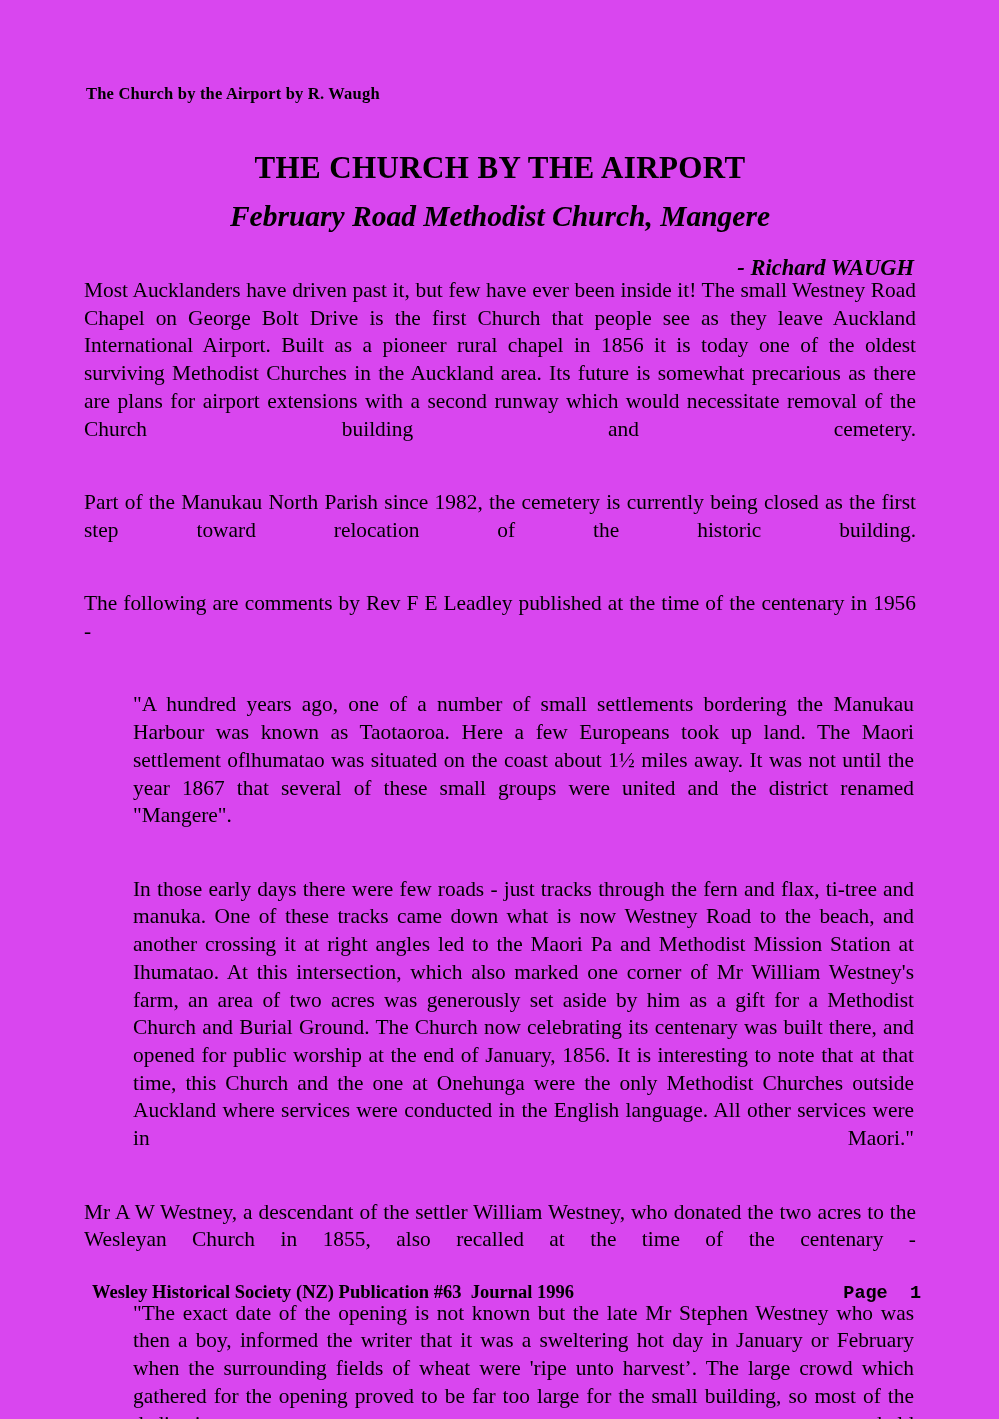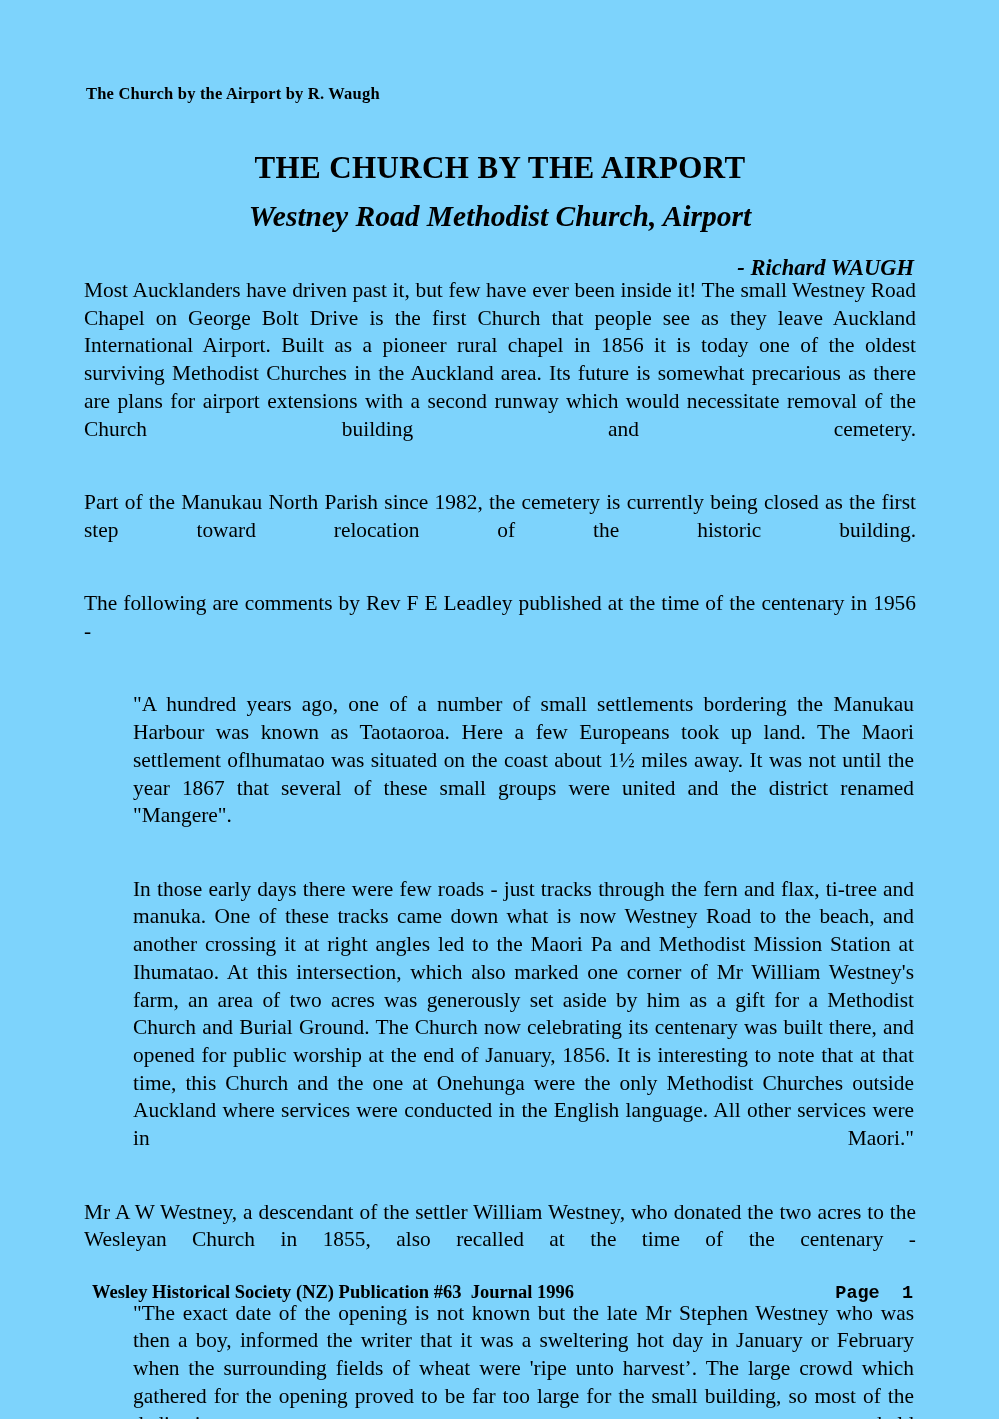--- a/index.html
+++ b/index.html
@@ -10,21 +10,21 @@
   }
   body {
     font-family: "Liberation Serif", "DejaVu Serif", serif;
     color: #000000;
   }
   .page {
     position: relative;
     width: 999px;
     height: 1419px;
     margin: 0 auto;
-    background: #7dd3fc;
+    background: #d946ef;
     overflow: hidden;
     box-sizing: border-box;
   }
 
   
   .running-header {
     position: absolute;
     left: 86px;
     top: 84px;
     font-size: 16.5px;
@@ -97,42 +97,42 @@
   p.para::after, p.quote::after {
     content: "";
     display: inline-block;
     width: 100%;
   }
 
   
   .footer {
     position: absolute;
     left: 92px;
-    right: 84px;
+    right: 76px;
     top: 1281px;
     display: flex;
     justify-content: space-between;
     align-items: baseline;
     font-size: 18.5px;
     font-weight: bold;
     white-space: pre;
     line-height: 1.2;
   }
   .footer-right { padding-right: 2px; font-family: Liberation Mono, monospace; }
 </style>
 </head>
 <body>
 
 <div class="page">
 
   <div class="running-header">The Church by the Airport by R. Waugh</div>
 
   <div class="title-block">
     <h1 class="doc-title">THE CHURCH BY THE AIRPORT</h1>
-    <h2 class="doc-subtitle">Westney Road Methodist Church, Airport</h2>
+    <h2 class="doc-subtitle">February Road Methodist Church, Mangere</h2>
     <div class="byline">- Richard WAUGH</div>
   </div>
 
   <div class="body-area">
       <p class="para">Most Aucklanders have driven past it, but few have ever been inside it! The small Westney Road Chapel on George Bolt Drive is the first Church that people see as they leave Auckland International Airport. Built as a pioneer rural chapel in 1856 it is today one of the oldest surviving Methodist Churches in the Auckland area. Its future is somewhat precarious as there are plans for airport extensions with a second runway which would necessitate removal of the Church building and cemetery.</p>
       <p class="para">Part of the Manukau North Parish since 1982, the cemetery is currently being closed as the first step toward relocation of the historic building.</p>
       <p class="para">The following are comments by Rev F E Leadley published at the time of the centenary in 1956 -</p>
       <p class="quote">"A hundred years ago, one of a number of small settlements bordering the Manukau Harbour was known as Taotaoroa. Here a few Europeans took up land. The Maori settlement oflhumatao was situated on the coast about 1½ miles away. It was not until the year 1867 that several of these small groups were united and the district renamed "Mangere".</p>
       <p class="quote">In those early days there were few roads - just tracks through the fern and flax, ti-tree and manuka. One of these tracks came down what is now Westney Road to the beach, and another crossing it at right angles led to the Maori Pa and Methodist Mission Station at Ihumatao. At this intersection, which also marked one corner of Mr William Westney's farm, an area of two acres was generously set aside by him as a gift for a Methodist Church and Burial Ground. The Church now celebrating its centenary was built there, and opened for public worship at the end of January, 1856. It is interesting to note that at that time, this Church and the one at Onehunga were the only Methodist Churches outside Auckland where services were conducted in the English language. All other services were in Maori."</p>
       <p class="para">Mr A W Westney, a descendant of the settler William Westney, who donated the two acres to the Wesleyan Church in 1855, also recalled at the time of the centenary -</p>

